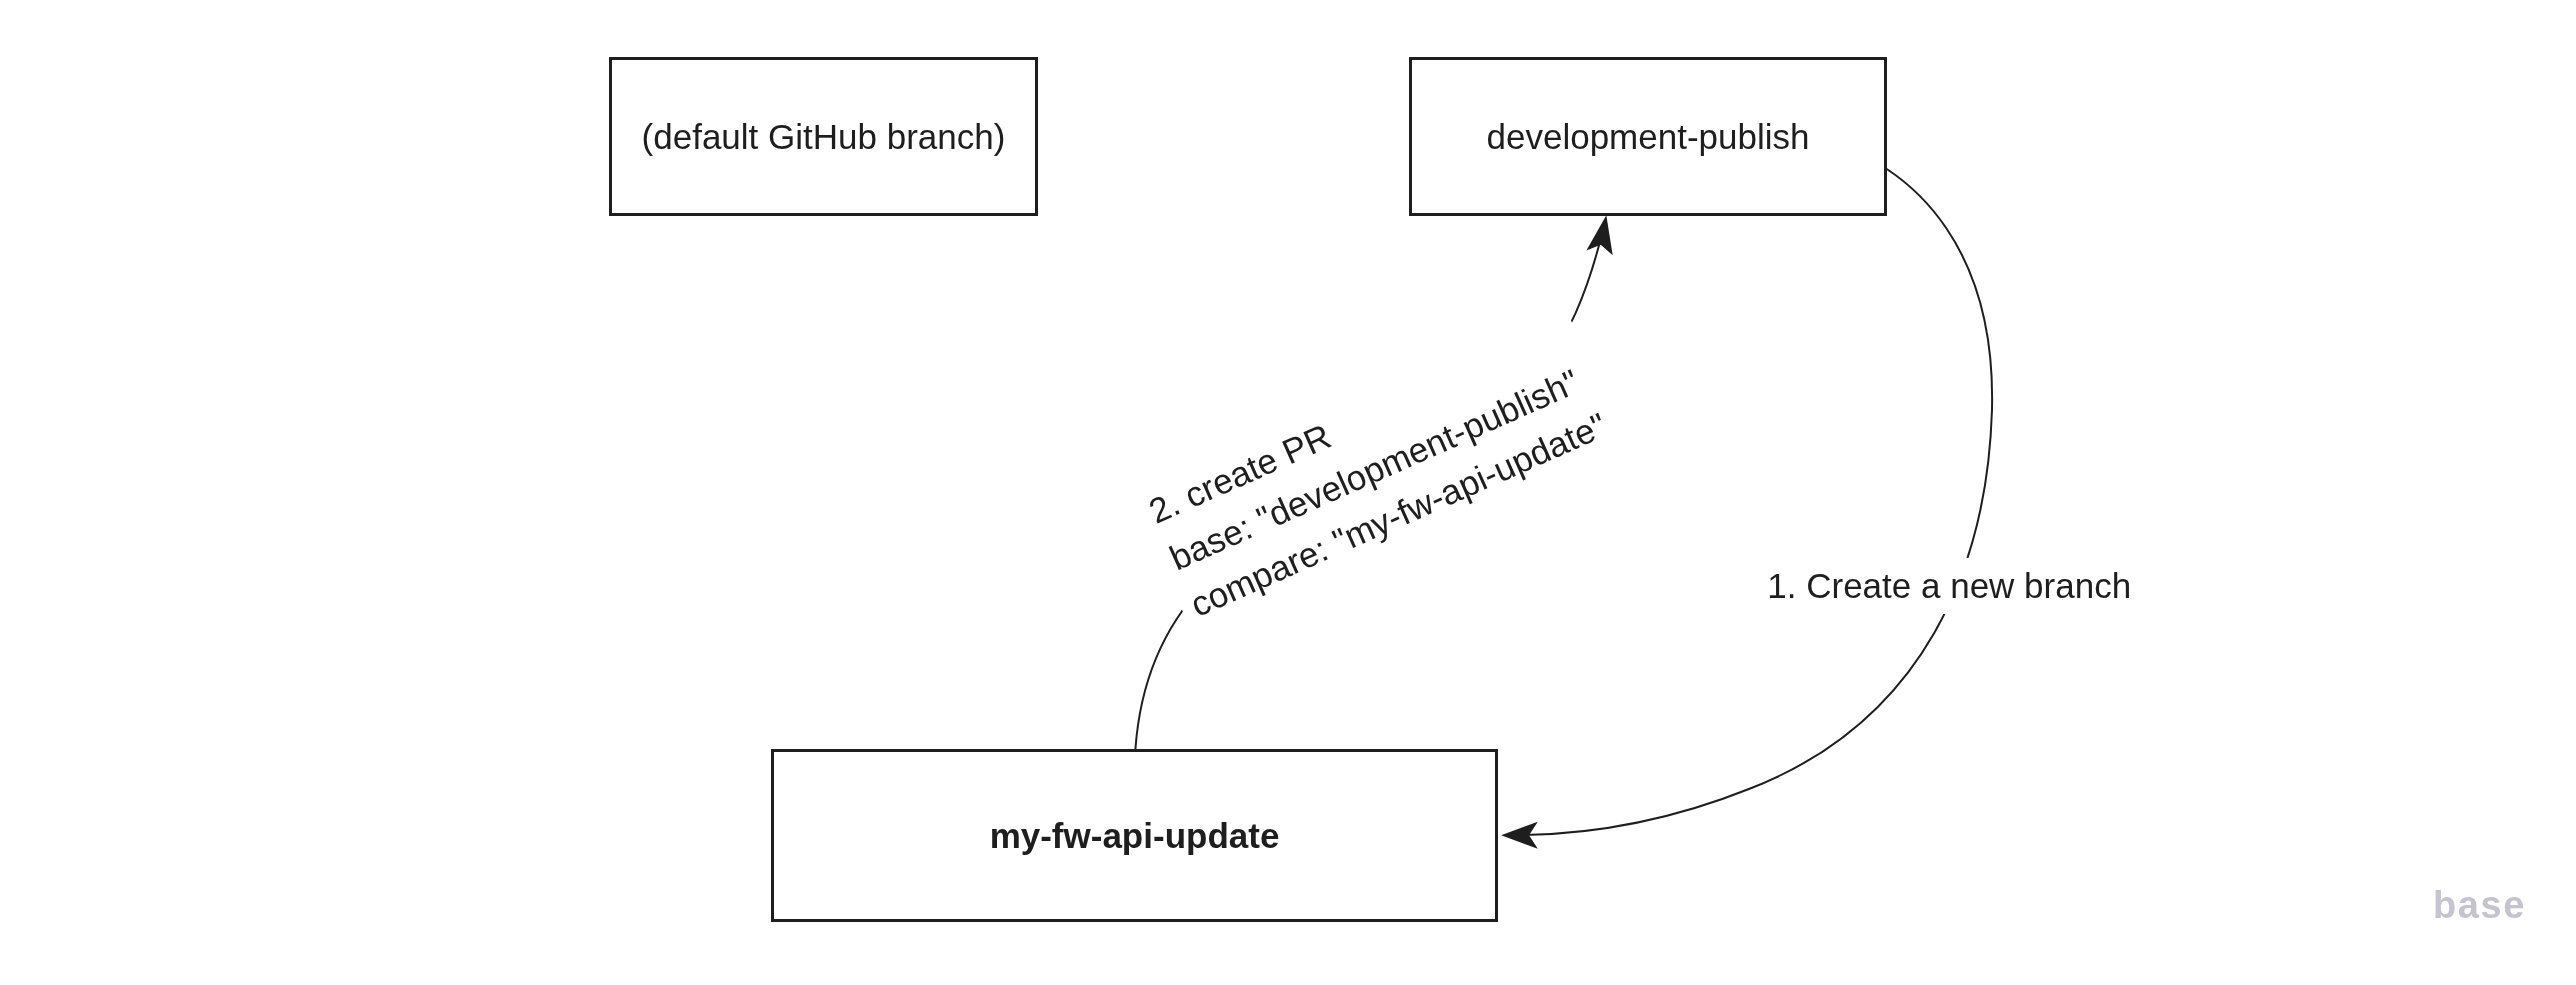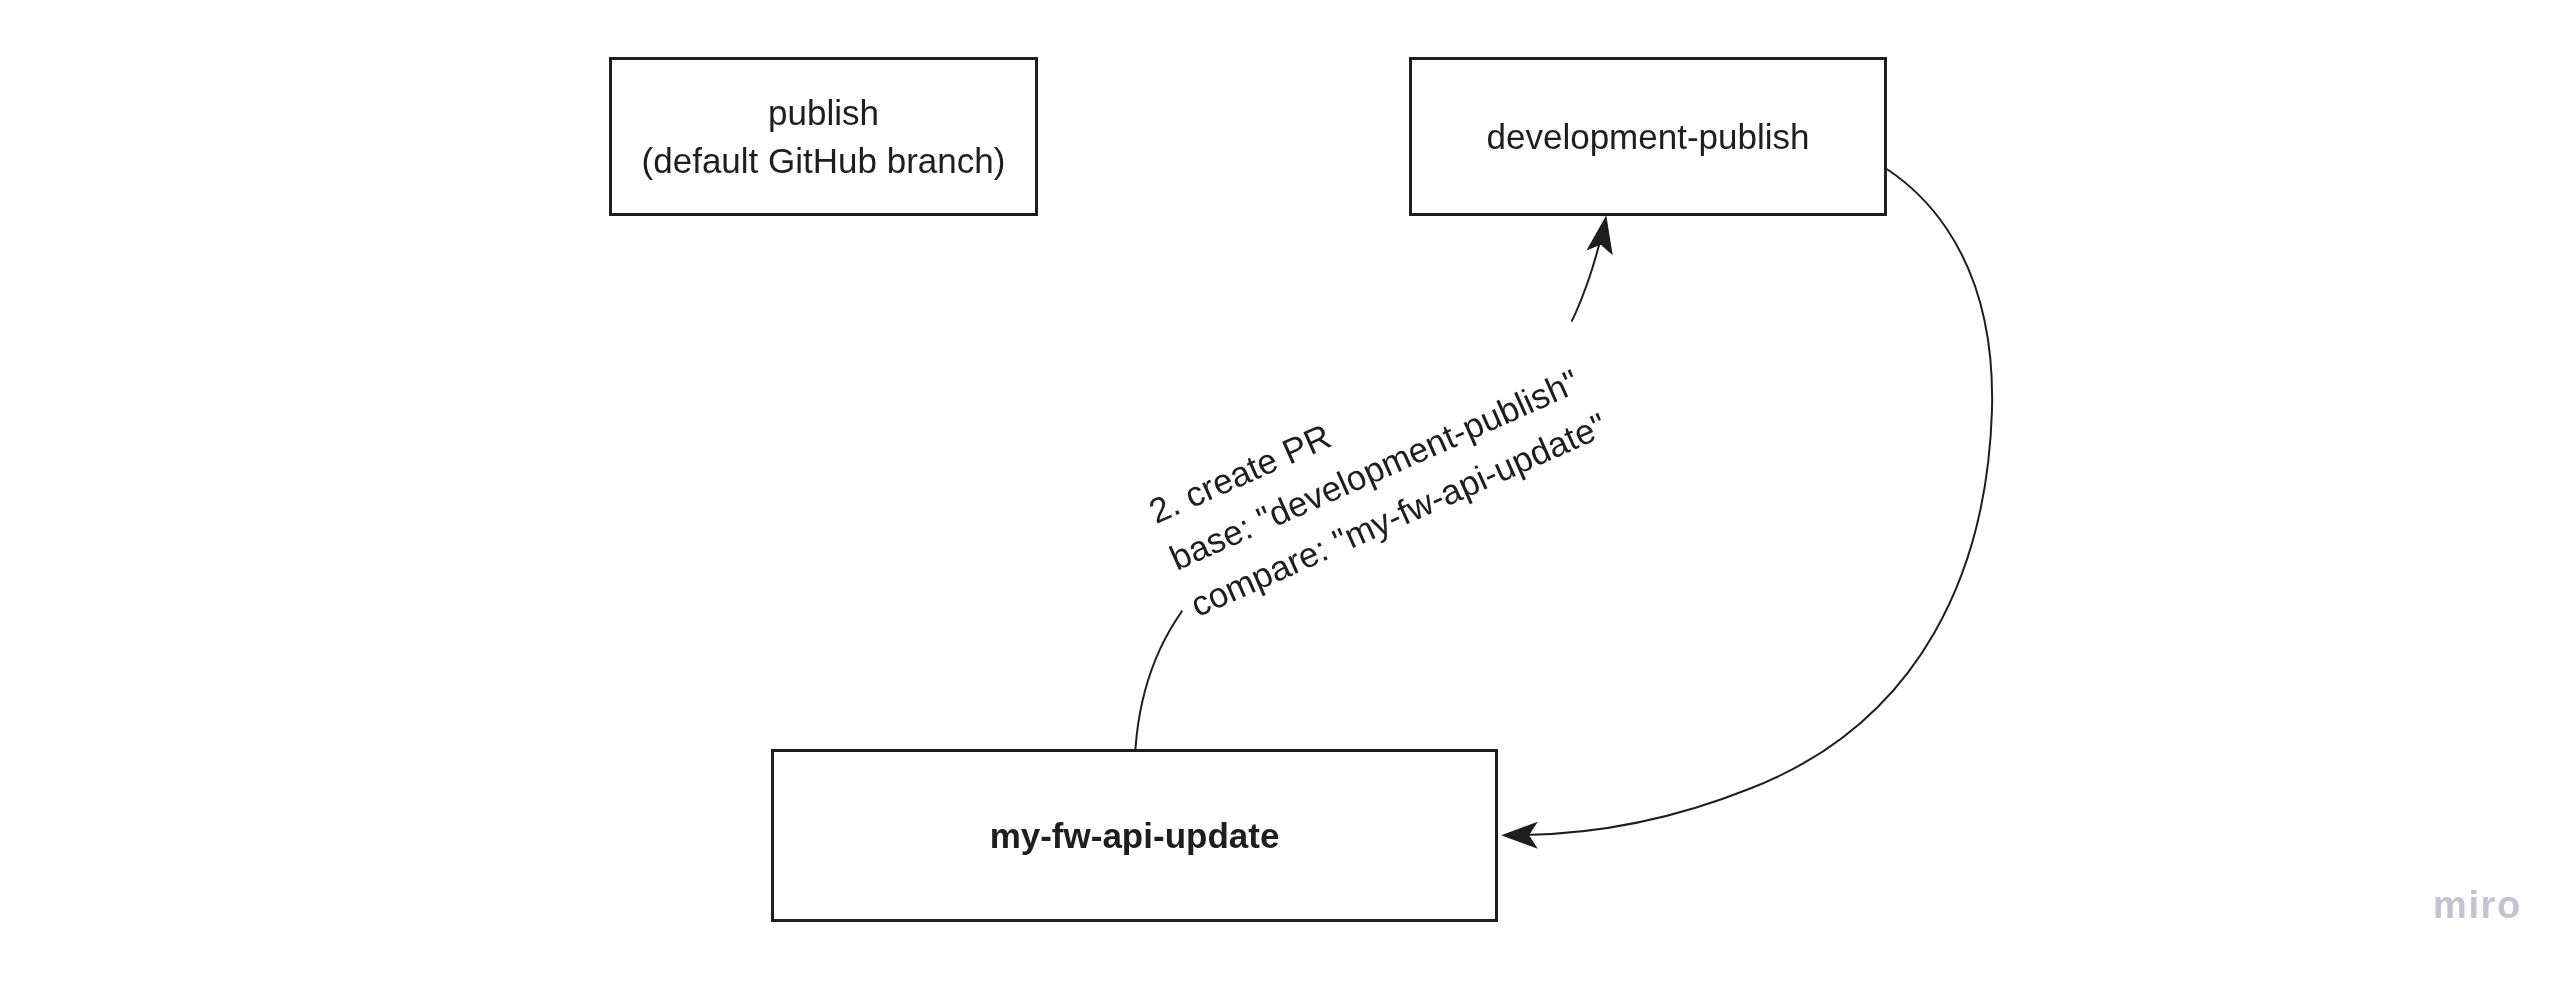--- a/index.html
+++ b/index.html
@@ -89,42 +89,42 @@
 
 <div class="canvas">
 
   <svg class="connector-layer" viewBox="0 0 3233 1237" xmlns="http://www.w3.org/2000/svg">
     <path class="edge-line" d="M 2267 170 C 2420 205, 2505 330, 2500 515 C 2494 710, 2415 905, 2195 990 C 2090 1032, 1990 1048, 1898 1048"></path>
     <path class="edge-arrowhead" d="M 1884 1048 L 1930 1031 L 1919 1048 L 1930 1065 Z"></path>
     <path class="edge-line" d="M 1425 940 C 1437 770, 1540 672, 1725 607 C 1905 543, 1975 445, 2013 283"></path>
     <path class="edge-arrowhead" d="M 2016 270 L 1991 314 L 2009 307 L 2024 320 Z"></path>
   </svg>
 
+  <div class="edge-label" id="label-create-branch">1. Create a new branch</div>
 
   <div class="edge-label" id="label-create-pr">
     <span>2. create PR</span>
     <span>base: "development-publish"</span>
     <span>compare: "my-fw-api-update"</span>
   </div>
 
   <div class="node" id="node-publish">
     <div class="node-label">
-      <span>publish</span>
       <span>(default GitHub branch)</span>
     </div>
   </div>
 
   <div class="node" id="node-development-publish">
     <div class="node-label">
       <span>development-publish</span>
     </div>
   </div>
 
   <div class="node" id="node-my-fw-api-update">
     <div class="node-label">
       <span>my-fw-api-update</span>
     </div>
   </div>
 
-  <div class="watermark">miro</div>
+  <div class="watermark">base</div>
 
 </div>
 
 
 </body></html>

